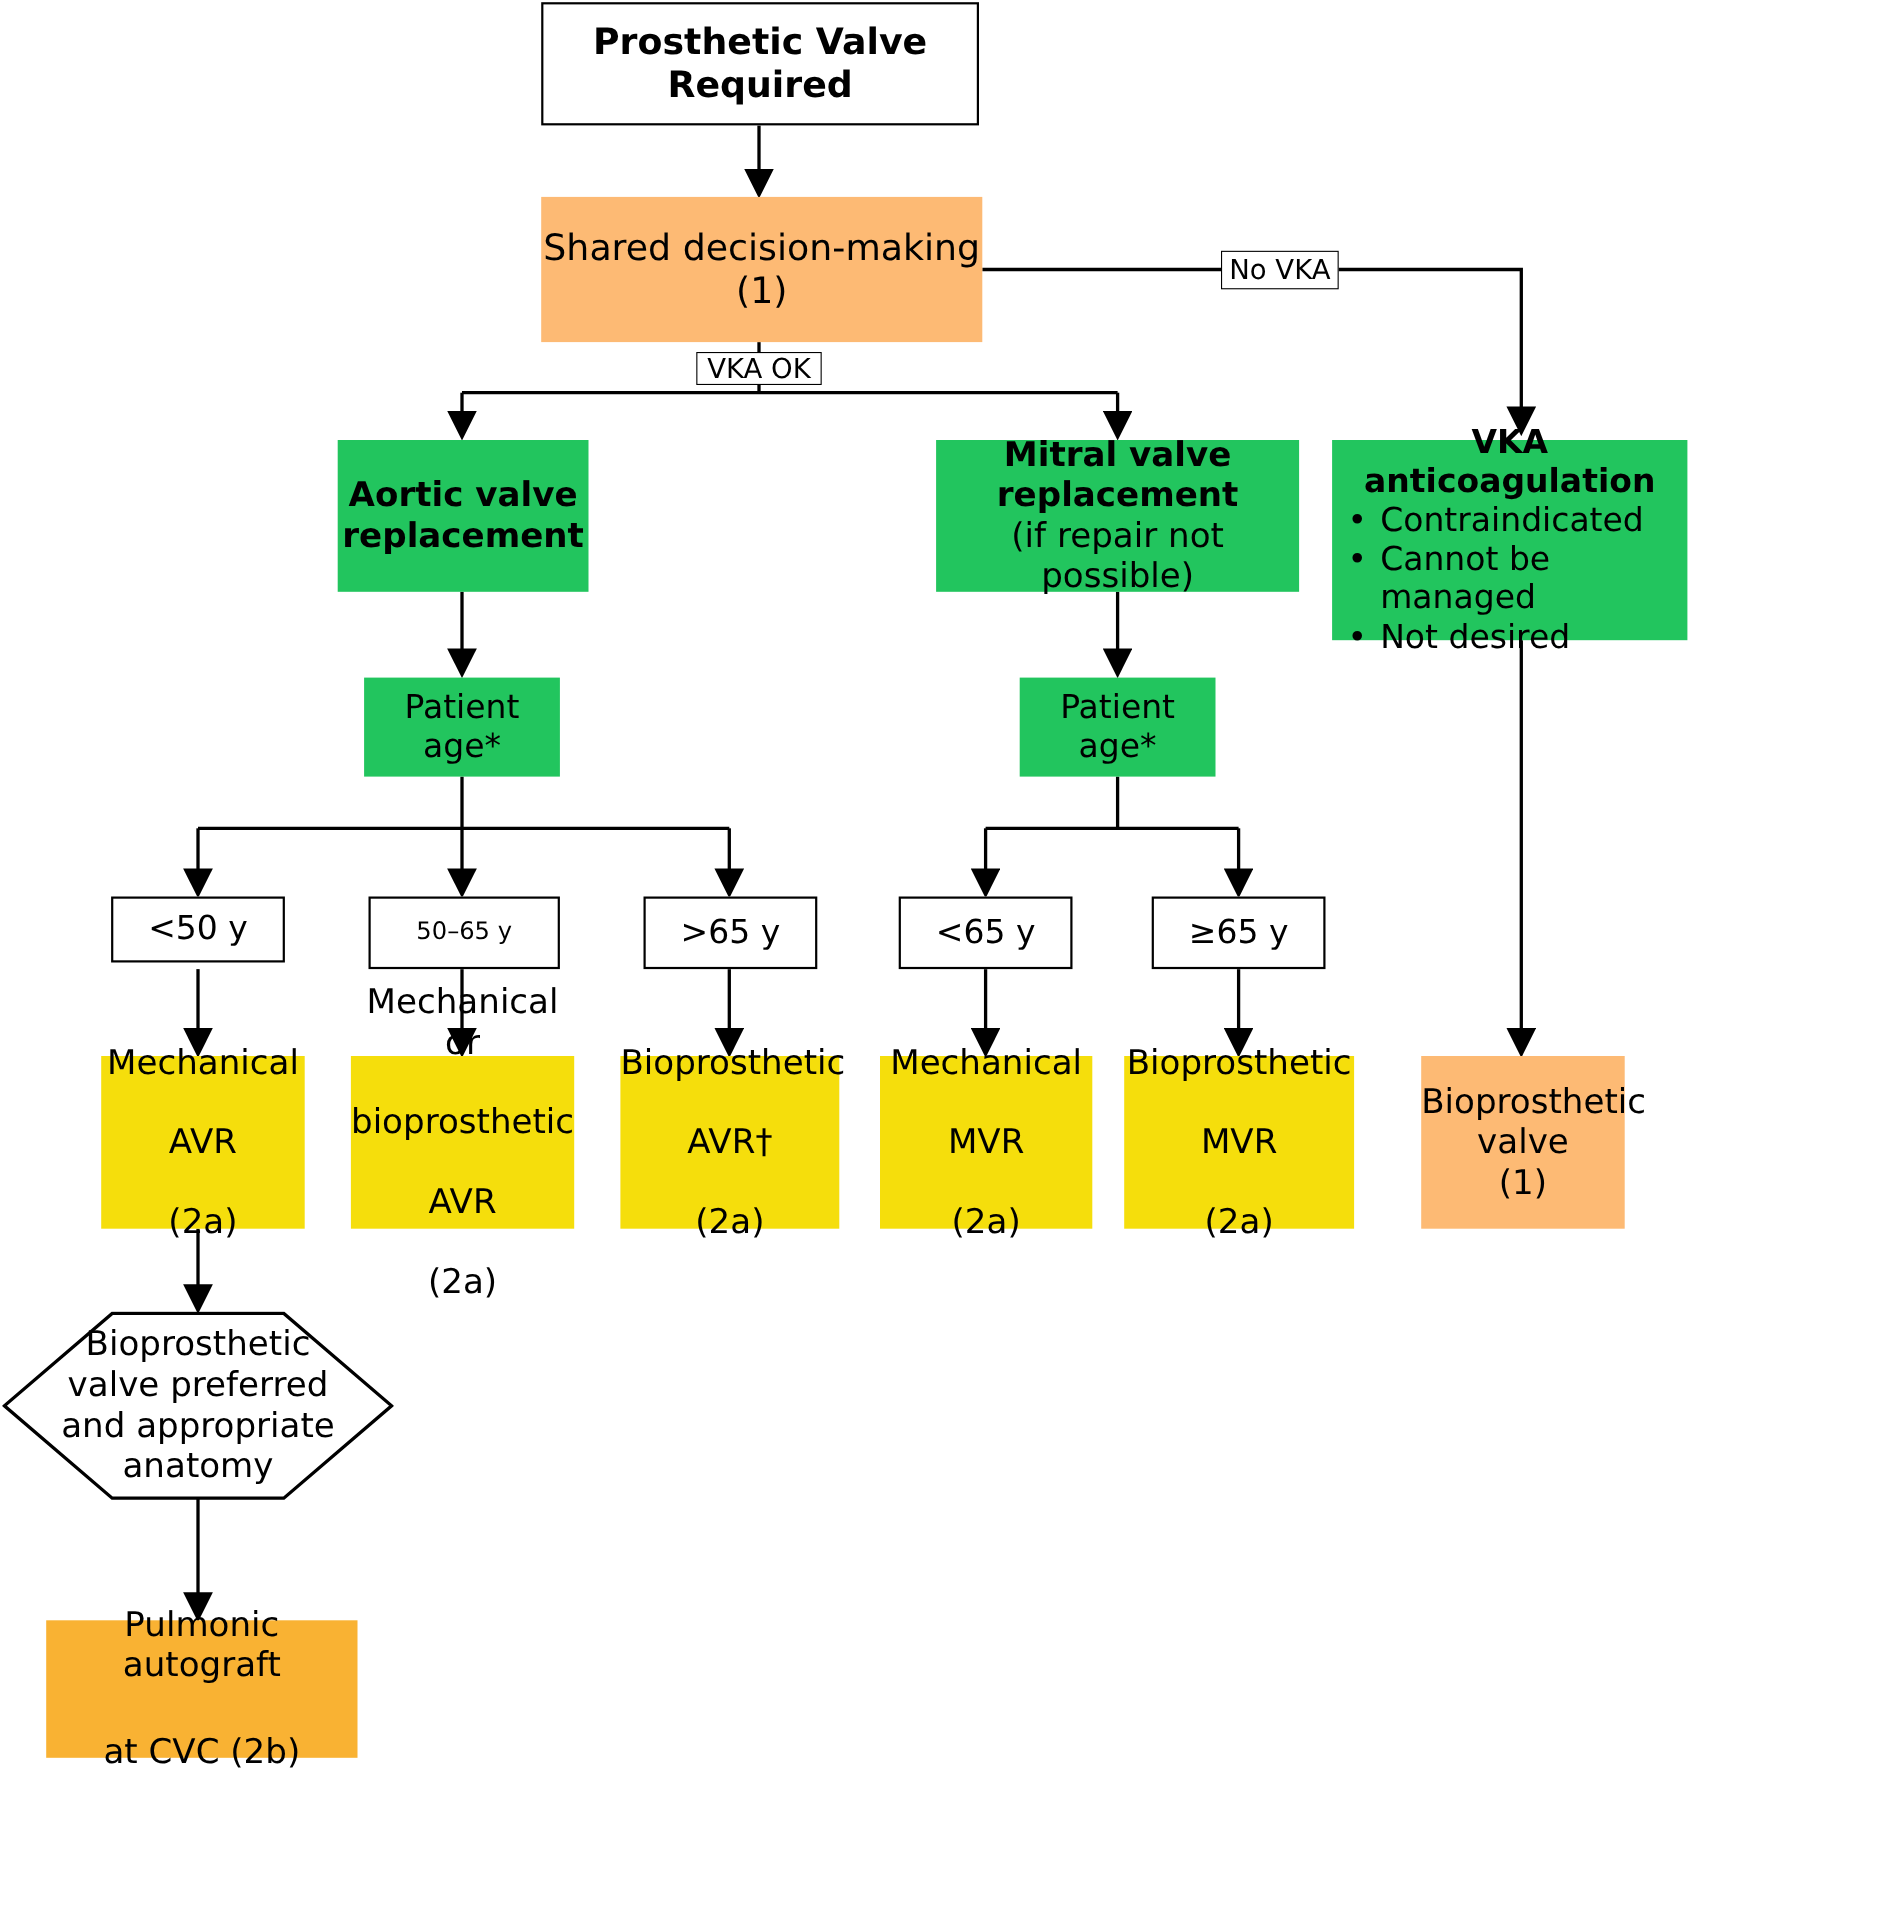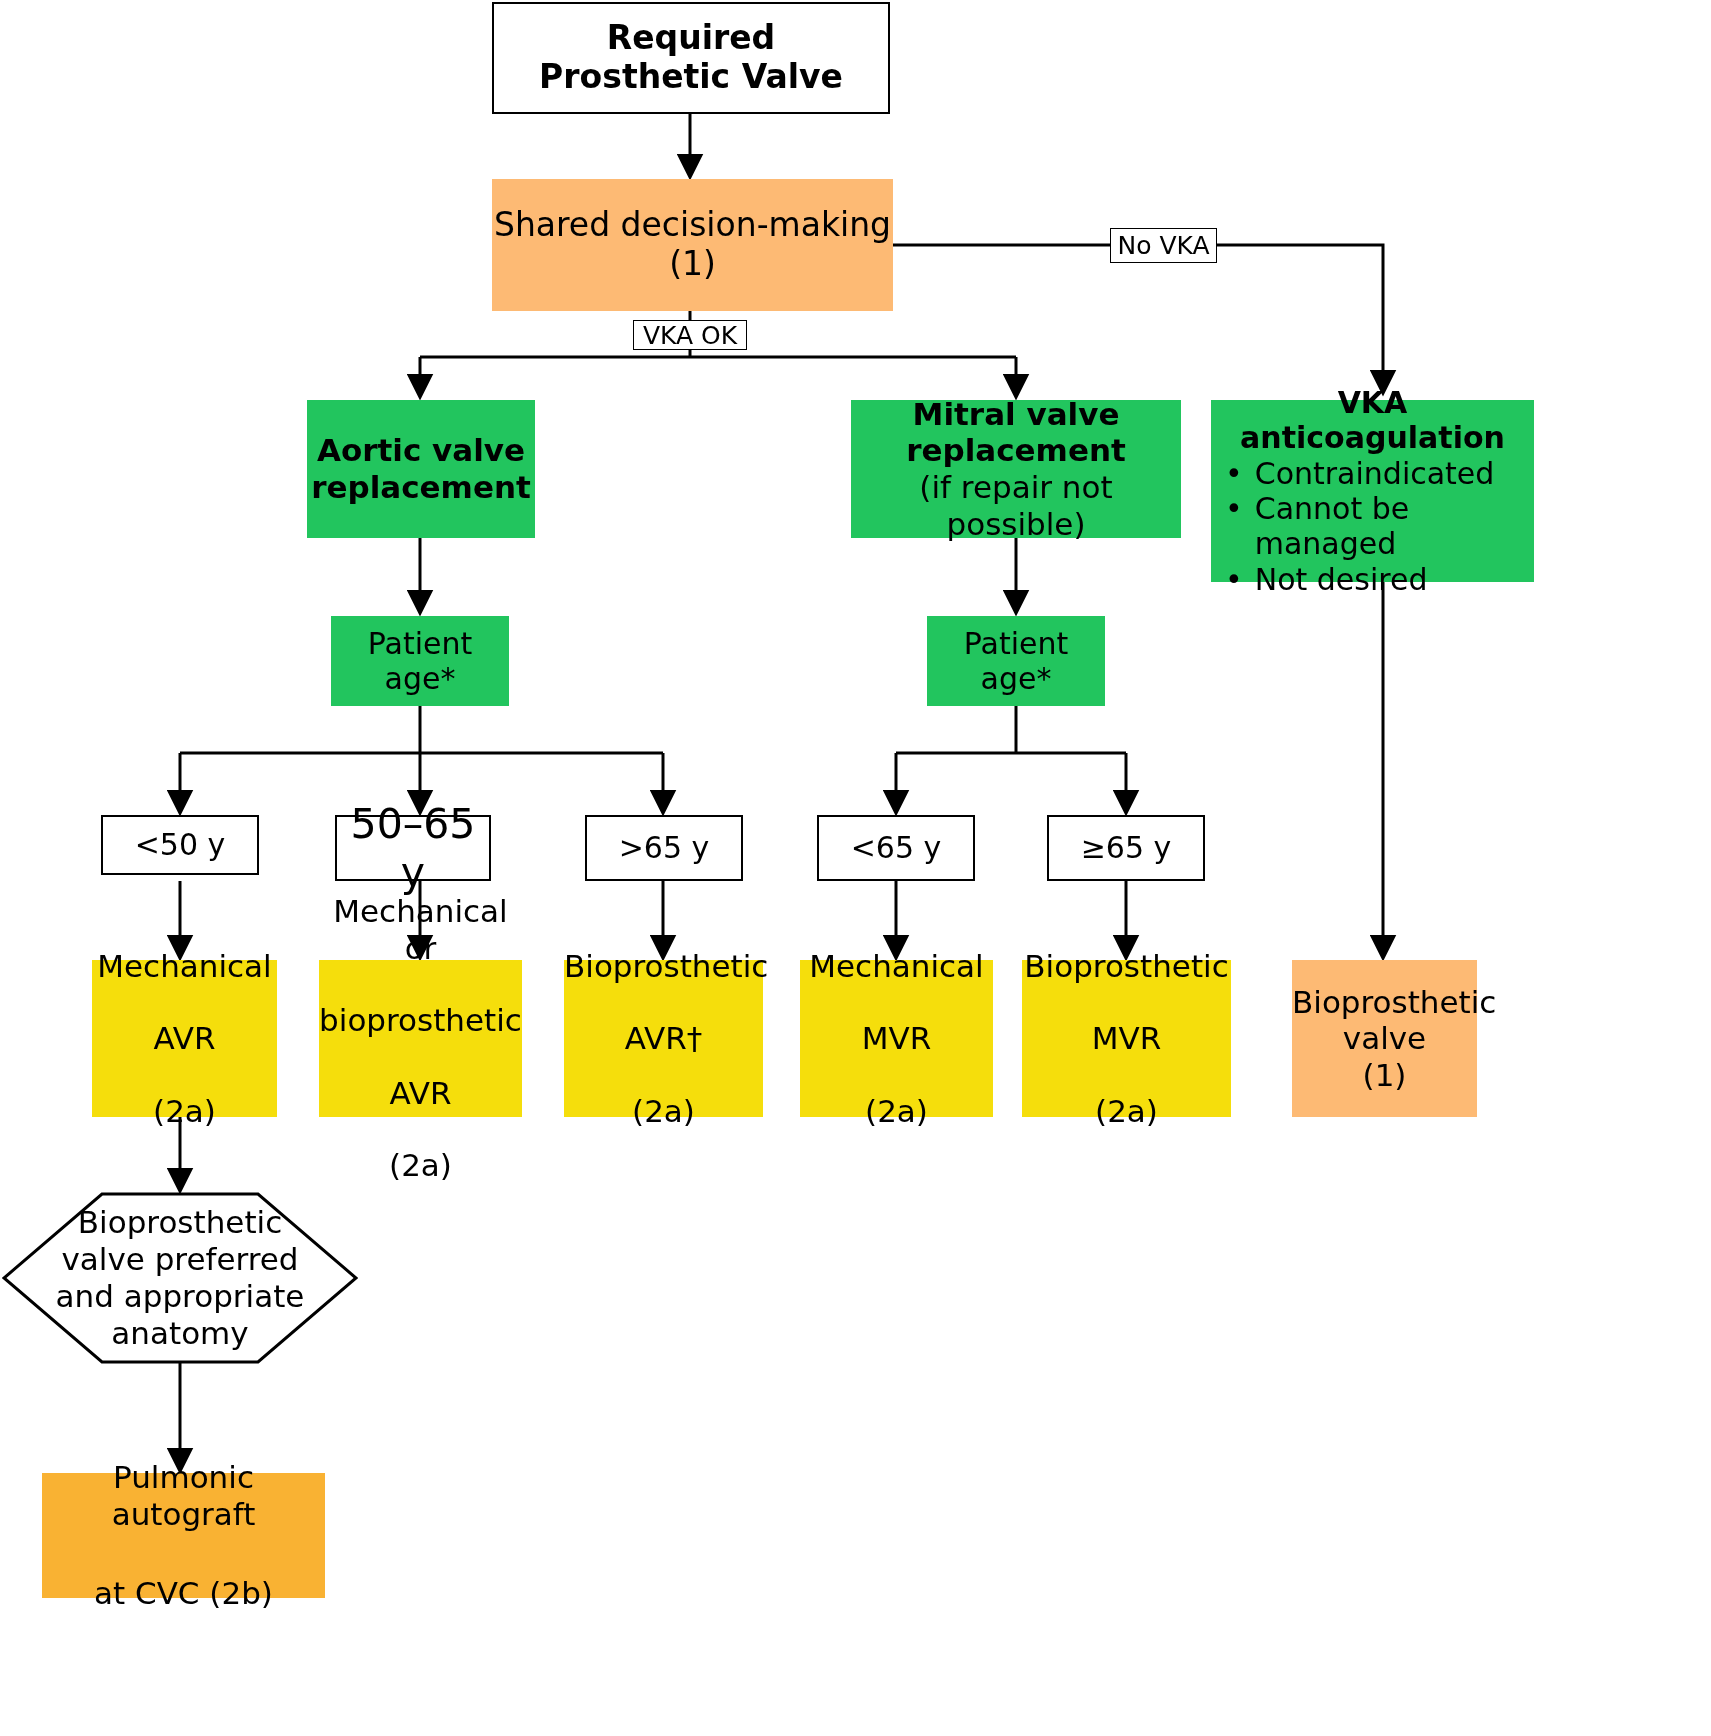--- a/index.html
+++ b/index.html
@@ -156,22 +156,22 @@
 
       <path d="M 1383 582 L 1383 957" marker-end="url(#arrow)"></path>
 
       <path d="M 180 1117 L 180 1190" marker-end="url(#arrow)"></path>
 
       <path d="M 180 1362 L 180 1470" marker-end="url(#arrow)"></path>
     </g>
   </svg>
 
   <div class="node plain" style="left:492px; top:2px; width:398px; height:112px; font-size:33px; font-weight:bold;">
+    <span class="ln">Prosthetic Valve</span>
     <span class="ln">Required</span>
-    <span class="ln">Prosthetic Valve</span>
   </div>
 
   <div class="node green" style="left:492px; top:179px; width:401px; height:132px; font-size:33px;">
     <span class="ln">Shared decision-making (1)</span>
   </div>
 
   <div class="edge-label" style="left:1110px; top:228px; width:107px; height:35px;">
     <span>No VKA</span>
   </div>
 
@@ -212,21 +212,21 @@
   </div>
 
   <div class="node blue" style="left:927px; top:616px; width:178px; height:90px; font-size:30px;">
     <span class="ln">Patient</span>
     <span class="ln">age*</span>
   </div>
 
   <div class="node plain" style="left:101px; top:815px; width:158px; height:60px; font-size:30px;">
     <span class="ln">&lt;50 y</span>
   </div>
-  <div class="node plain" style="left:335px; top:815px; width:156px; height:66px; font-size:41px;">
+  <div class="node plain" style="left:335px; top:815px; width:174px; height:66px; font-size:22px;">
     <span class="ln">50–65 y</span>
   </div>
   <div class="node plain" style="left:585px; top:815px; width:158px; height:66px; font-size:30px;">
     <span class="ln">&gt;65 y</span>
   </div>
   <div class="node plain" style="left:817px; top:815px; width:158px; height:66px; font-size:30px;">
     <span class="ln">&lt;65 y</span>
   </div>
   <div class="node plain" style="left:1047px; top:815px; width:158px; height:66px; font-size:30px;">
     <span class="ln">≥65 y</span>

